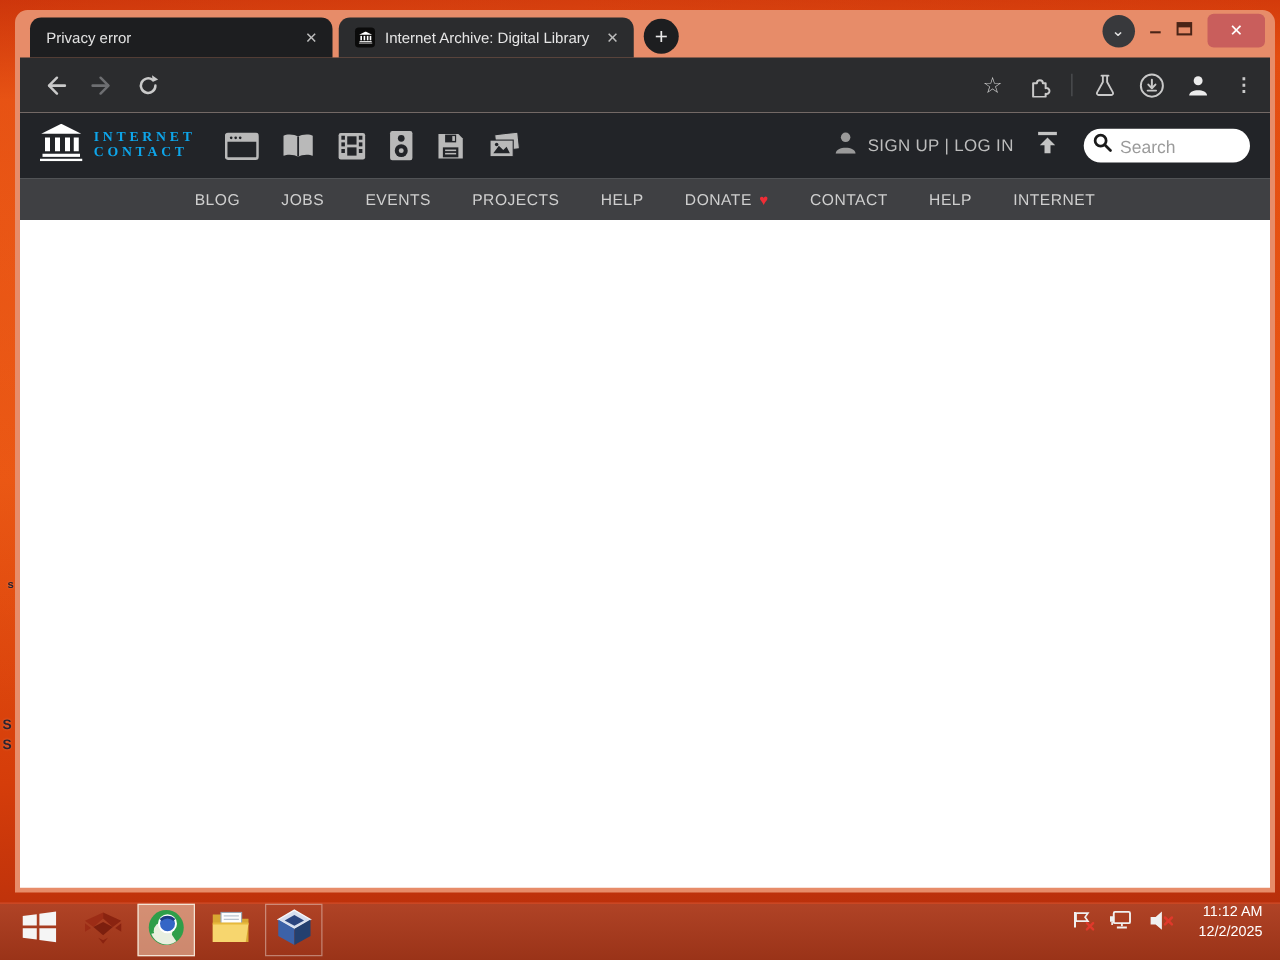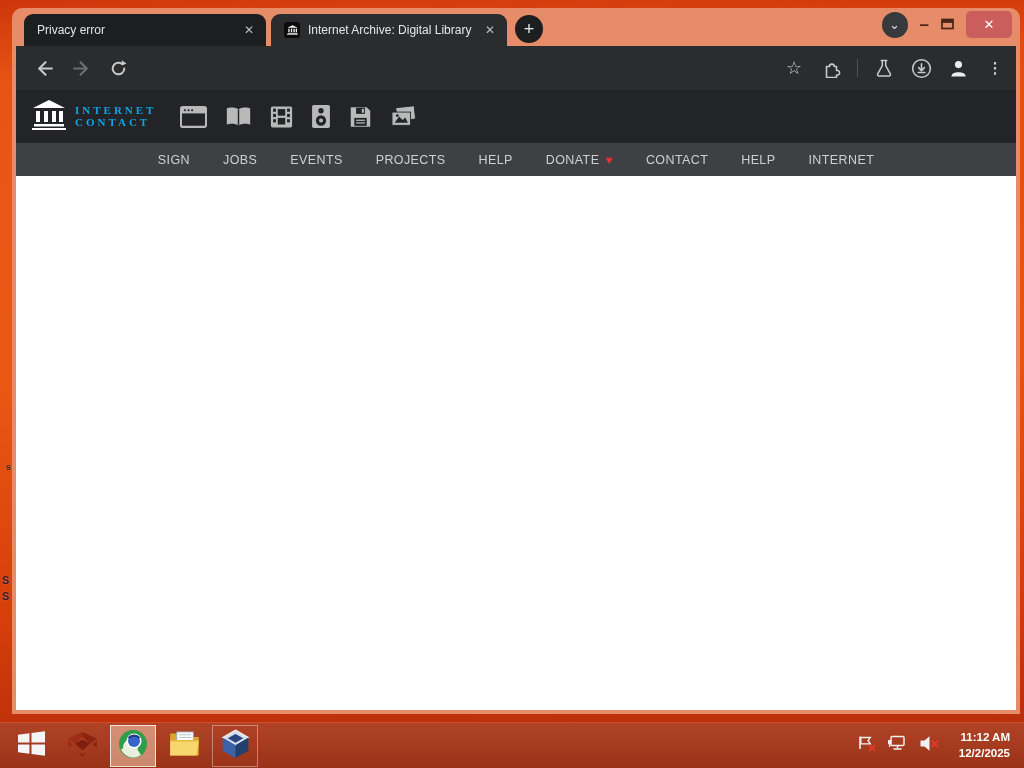--- a/index.html
+++ b/index.html
@@ -63,21 +63,21 @@
   .searchbox input::placeholder { color:#9b9b9b; }
   .ia-nav { height:33px; background:#3f4043; display:flex; align-items:center; justify-content:center; gap:33px; }
   .ia-nav a { color:#cfcfcf; font-size:12.5px; letter-spacing:.4px; text-decoration:none; display:flex; align-items:center; gap:6px; white-space:nowrap; }
   .heart { color:#ef2d36; font-size:12px; }
   .ia-body { flex:1; background:#fff; }
   
   .taskbar {
     position:absolute; left:0; bottom:0; width:1024px; height:46px;
     background:linear-gradient(#b04326, #9a3318);
     border-top:1px solid #cf4d2a;
-    display:flex; align-items:center; padding:0 8px;font-weight:bold;
+    display:flex; align-items:flex-start; padding:0 8px;
   }
   .task-btn { width:46px; height:42px; display:flex; align-items:center; justify-content:center; margin-right:5px; border:1px solid transparent; }
   .task-btn.active-app { background:rgba(244,205,180,.55); border:1px solid #f3e3d4; }
   .task-btn.running { border:1px solid rgba(255,255,255,.38); }
   .tray { margin-left:auto; display:flex; align-items:center; gap:11px; }
   .clock { color:#fff; font-size:11.5px; line-height:1.35; text-align:right; margin:0 6px 0 8px; }
 </style>
 </head>
 <body>
 
@@ -240,25 +240,49 @@
           <svg width="27" height="23" viewBox="0 0 30 26">
               <g transform="rotate(-6 17 10)">
                 <rect x="7" y="2" width="21" height="15" fill="#b9b9b9" stroke="#222428" stroke-width="1"></rect>
               </g>
               <rect x="2" y="8" width="21" height="15" fill="#b9b9b9" stroke="#222428" stroke-width="1"></rect>
               <polygon points="5,20 10,13 14,17 17,14 20,20" fill="#222428"></polygon>
               <circle cx="8" cy="12" r="1.6" fill="#222428"></circle>
             </svg>
         </span>
       </div>
+      <div class="auth">
+        <span>
+          <svg width="19" height="18" viewBox="0 0 18 17">
+              <circle cx="9" cy="4.6" r="3.6" fill="#9a9a9a"></circle>
+              <path d="M1.5 17 c0-6 15-6 15 0 z" fill="#9a9a9a"></path>
+            </svg>
+        </span>
+        <span class="auth-text">SIGN UP | LOG IN</span>
+        <span class="upload">
+          <svg width="22" height="20" viewBox="0 0 20 20">
+              <rect x="2.5" y="1.5" width="15" height="2.6" fill="#c3c3c3"></rect>
+              <polygon points="10,6 16.2,12.2 12.4,12.2 12.4,18.5 7.6,18.5 7.6,12.2 3.8,12.2" fill="#c3c3c3"></polygon>
+            </svg>
+        </span>
+        <div class="searchbox">
+          <span>
+            <svg width="16" height="16" viewBox="0 0 16 16" fill="none" stroke="#1a1a1a" stroke-width="2.2" stroke-linecap="round">
+                <circle cx="6.5" cy="6.5" r="4.4"></circle>
+                <line x1="10" y1="10" x2="14.4" y2="14.4"></line>
+              </svg>
+          </span>
+          <input type="text" placeholder="Search" style="">
+        </div>
+      </div>
     </div>
 
     <div class="ia-nav">
       <a href="#">
-          <span>SIGN</span>
+          <span>BLOG</span>
         </a>
       <a href="#">
           <span>JOBS</span>
         </a>
       <a href="#">
           <span>EVENTS</span>
         </a>
       <a href="#">
           <span>PROJECTS</span>
         </a>

